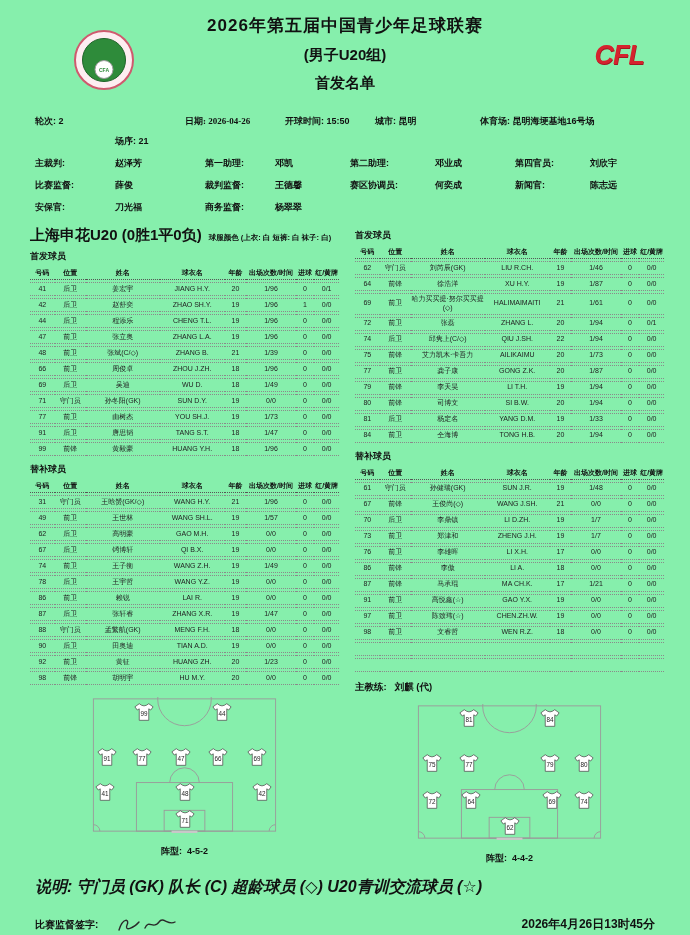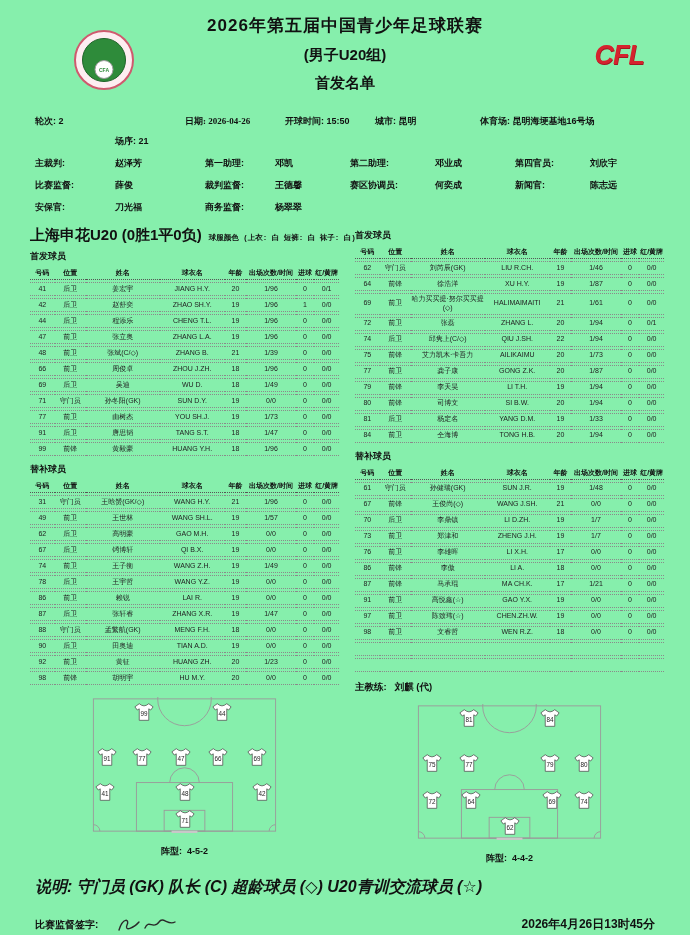--- a/index.html
+++ b/index.html
@@ -27,21 +27,21 @@
   
   .match-info{padding:4px 35px 0 35px;font-size:9px;font-weight:600;}
   .info-row{display:block;line-height:22px;white-space:nowrap;}
   .info-row span{display:inline-block;vertical-align:top;}
 
   
   .teams{display:flex;padding:0 26px 0 30px;gap:16px;margin-top:6px;}
   .team-col{flex:1;min-width:0;}
   .team-header{display:flex;align-items:baseline;margin:2px 0 3px 0;white-space:nowrap;}
   .team-name{font-weight:bold;font-size:15px;}
-  .kit{font-weight:bold;font-size:7.5px;margin-left:7px;font-family:Liberation Mono, monospace;}
+  .kit{font-weight:bold;font-size:7.5px;margin-left:7px;}
   .section-label{font-weight:bold;font-size:9px;margin:5px 0 2px 0;}
 
   table.roster{width:100%;border-collapse:separate;border-spacing:0 2px;table-layout:fixed;font-size:7px;color:#222;}
   table.roster th{font-size:7px;font-weight:bold;color:#111;border-bottom:1px dotted #555;padding:1px 0;text-align:center;overflow:hidden;}
   table.roster td{border-top:1px dotted #8a8a8a;border-bottom:1px dotted #8a8a8a;padding:1px 0;height:10px;
     text-align:center;overflow:hidden;word-break:break-all;line-height:1.25;}
   table.roster th:nth-child(1),table.roster td:nth-child(1){width:8%;}
   table.roster th:nth-child(2),table.roster td:nth-child(2){width:10%;}
   table.roster th:nth-child(3),table.roster td:nth-child(3){width:24%;}
   table.roster th:nth-child(4),table.roster td:nth-child(4){width:21%;}

